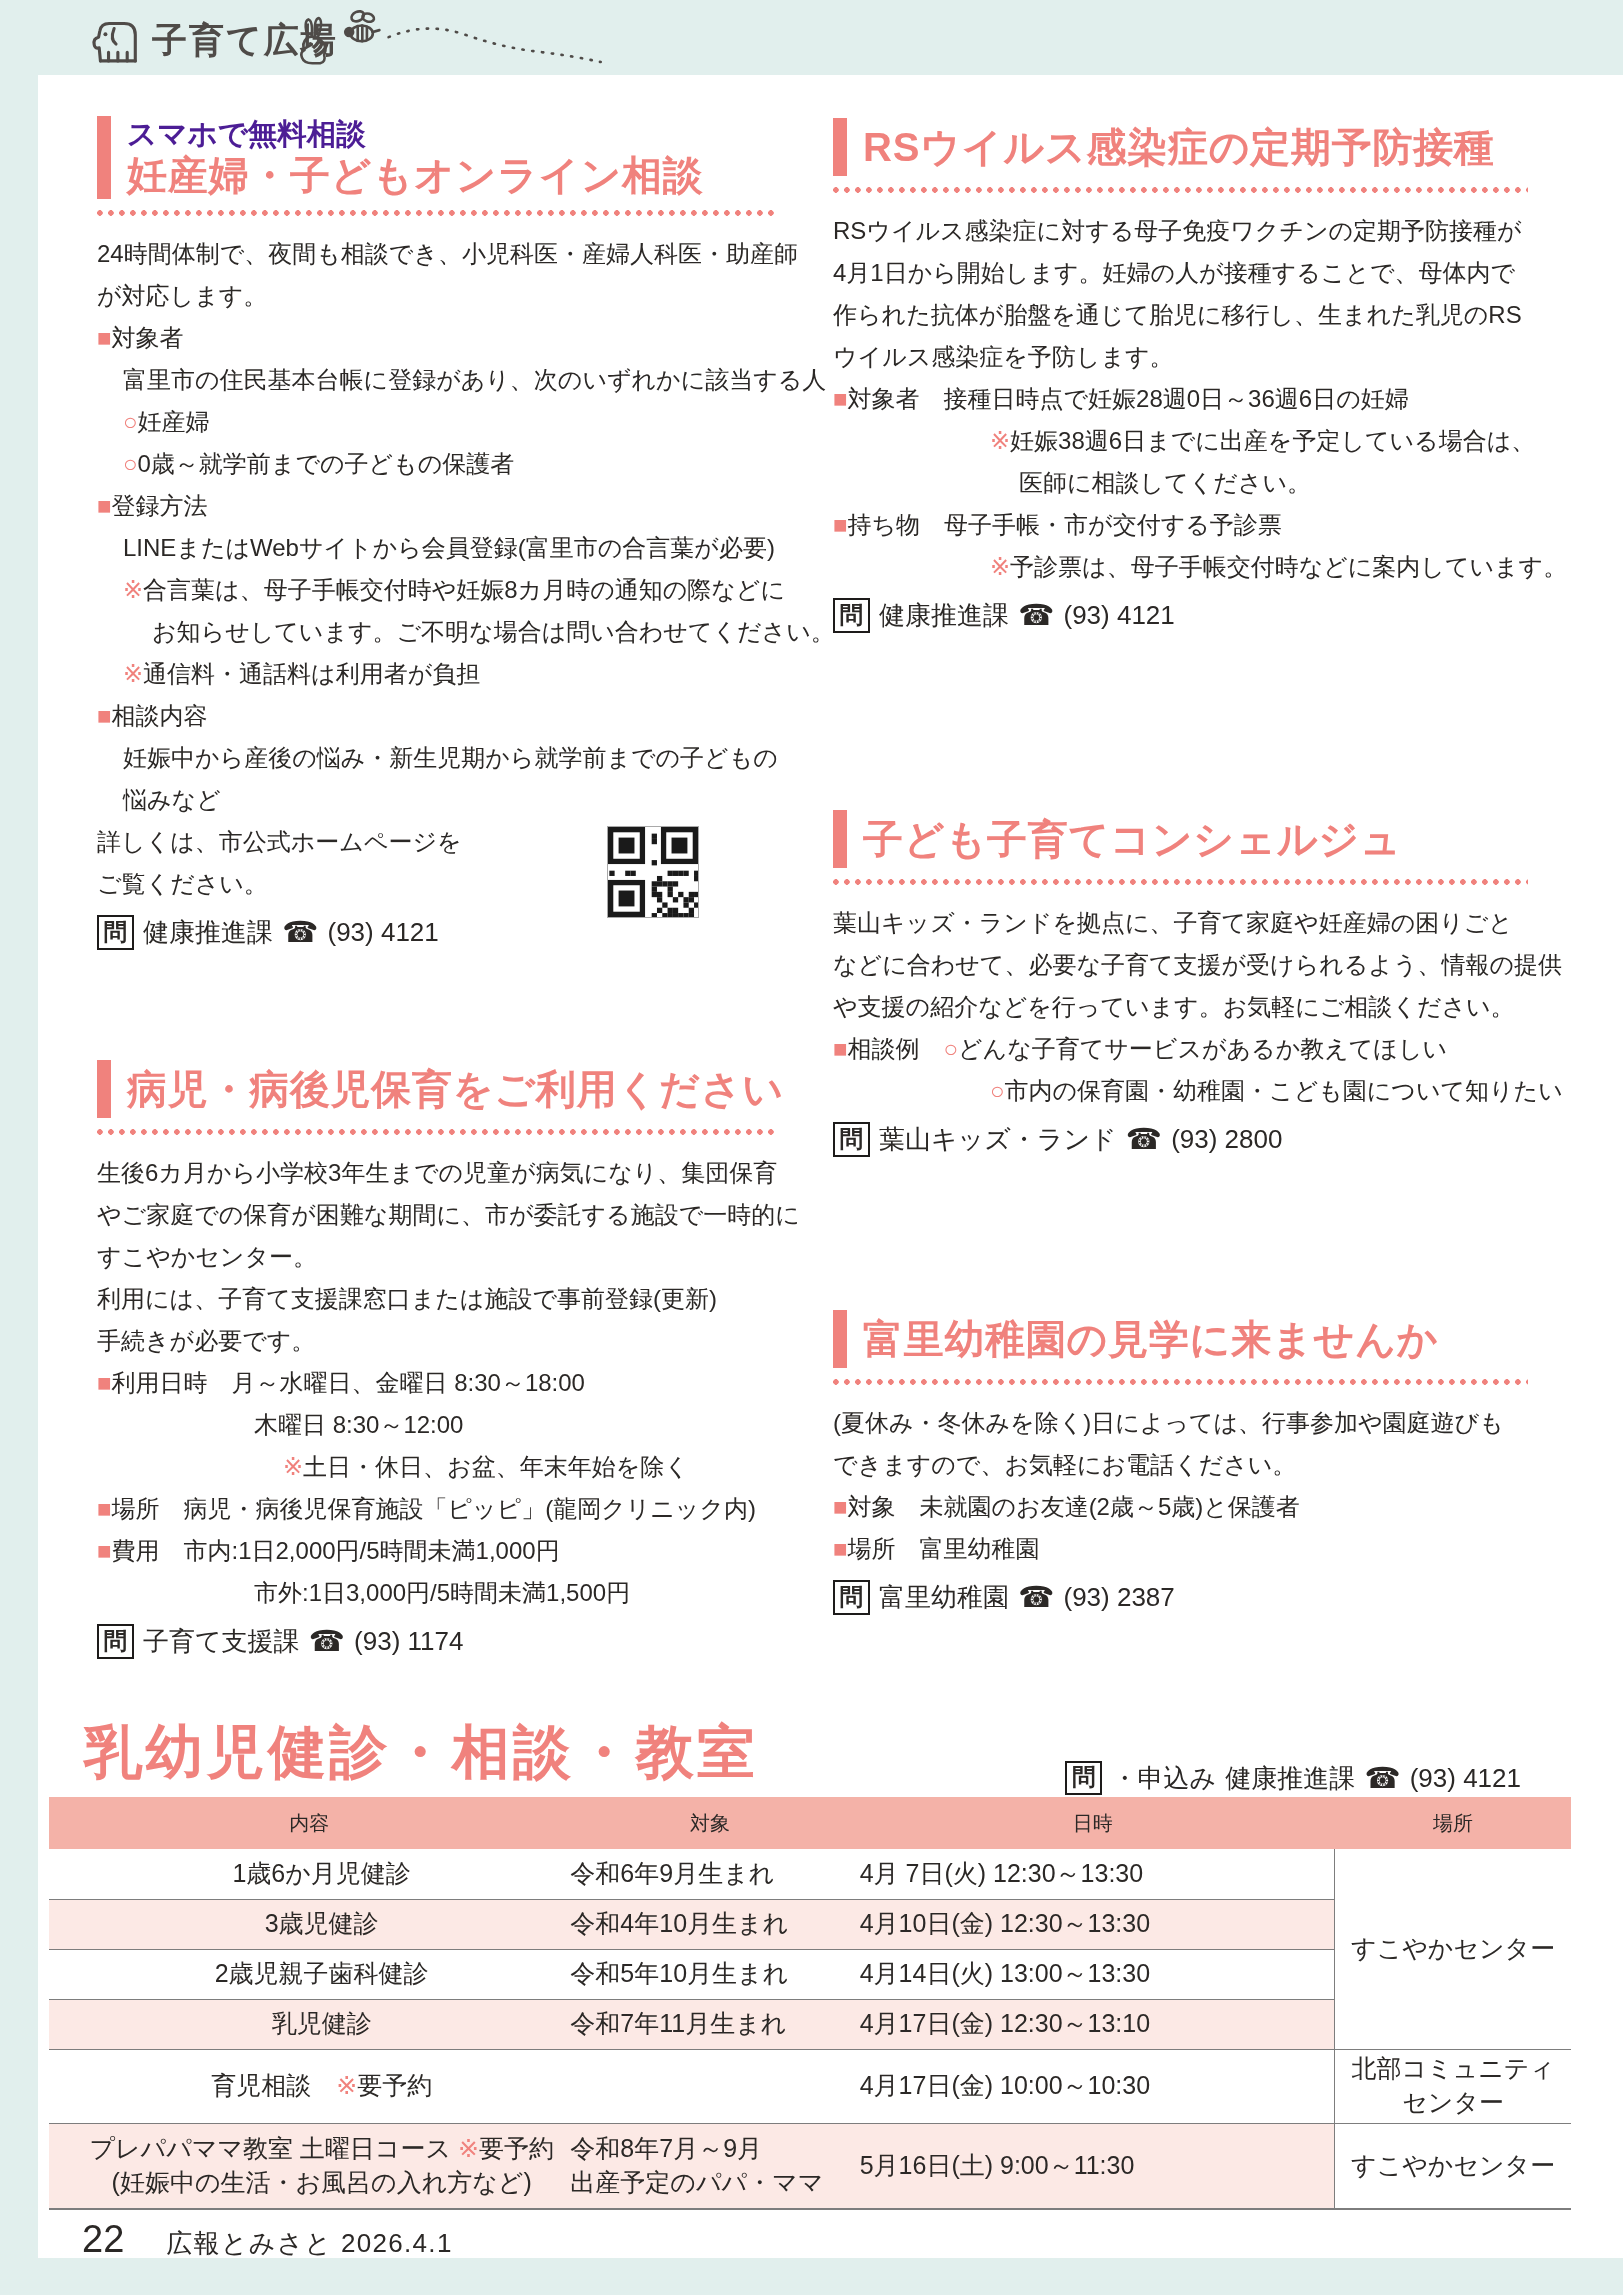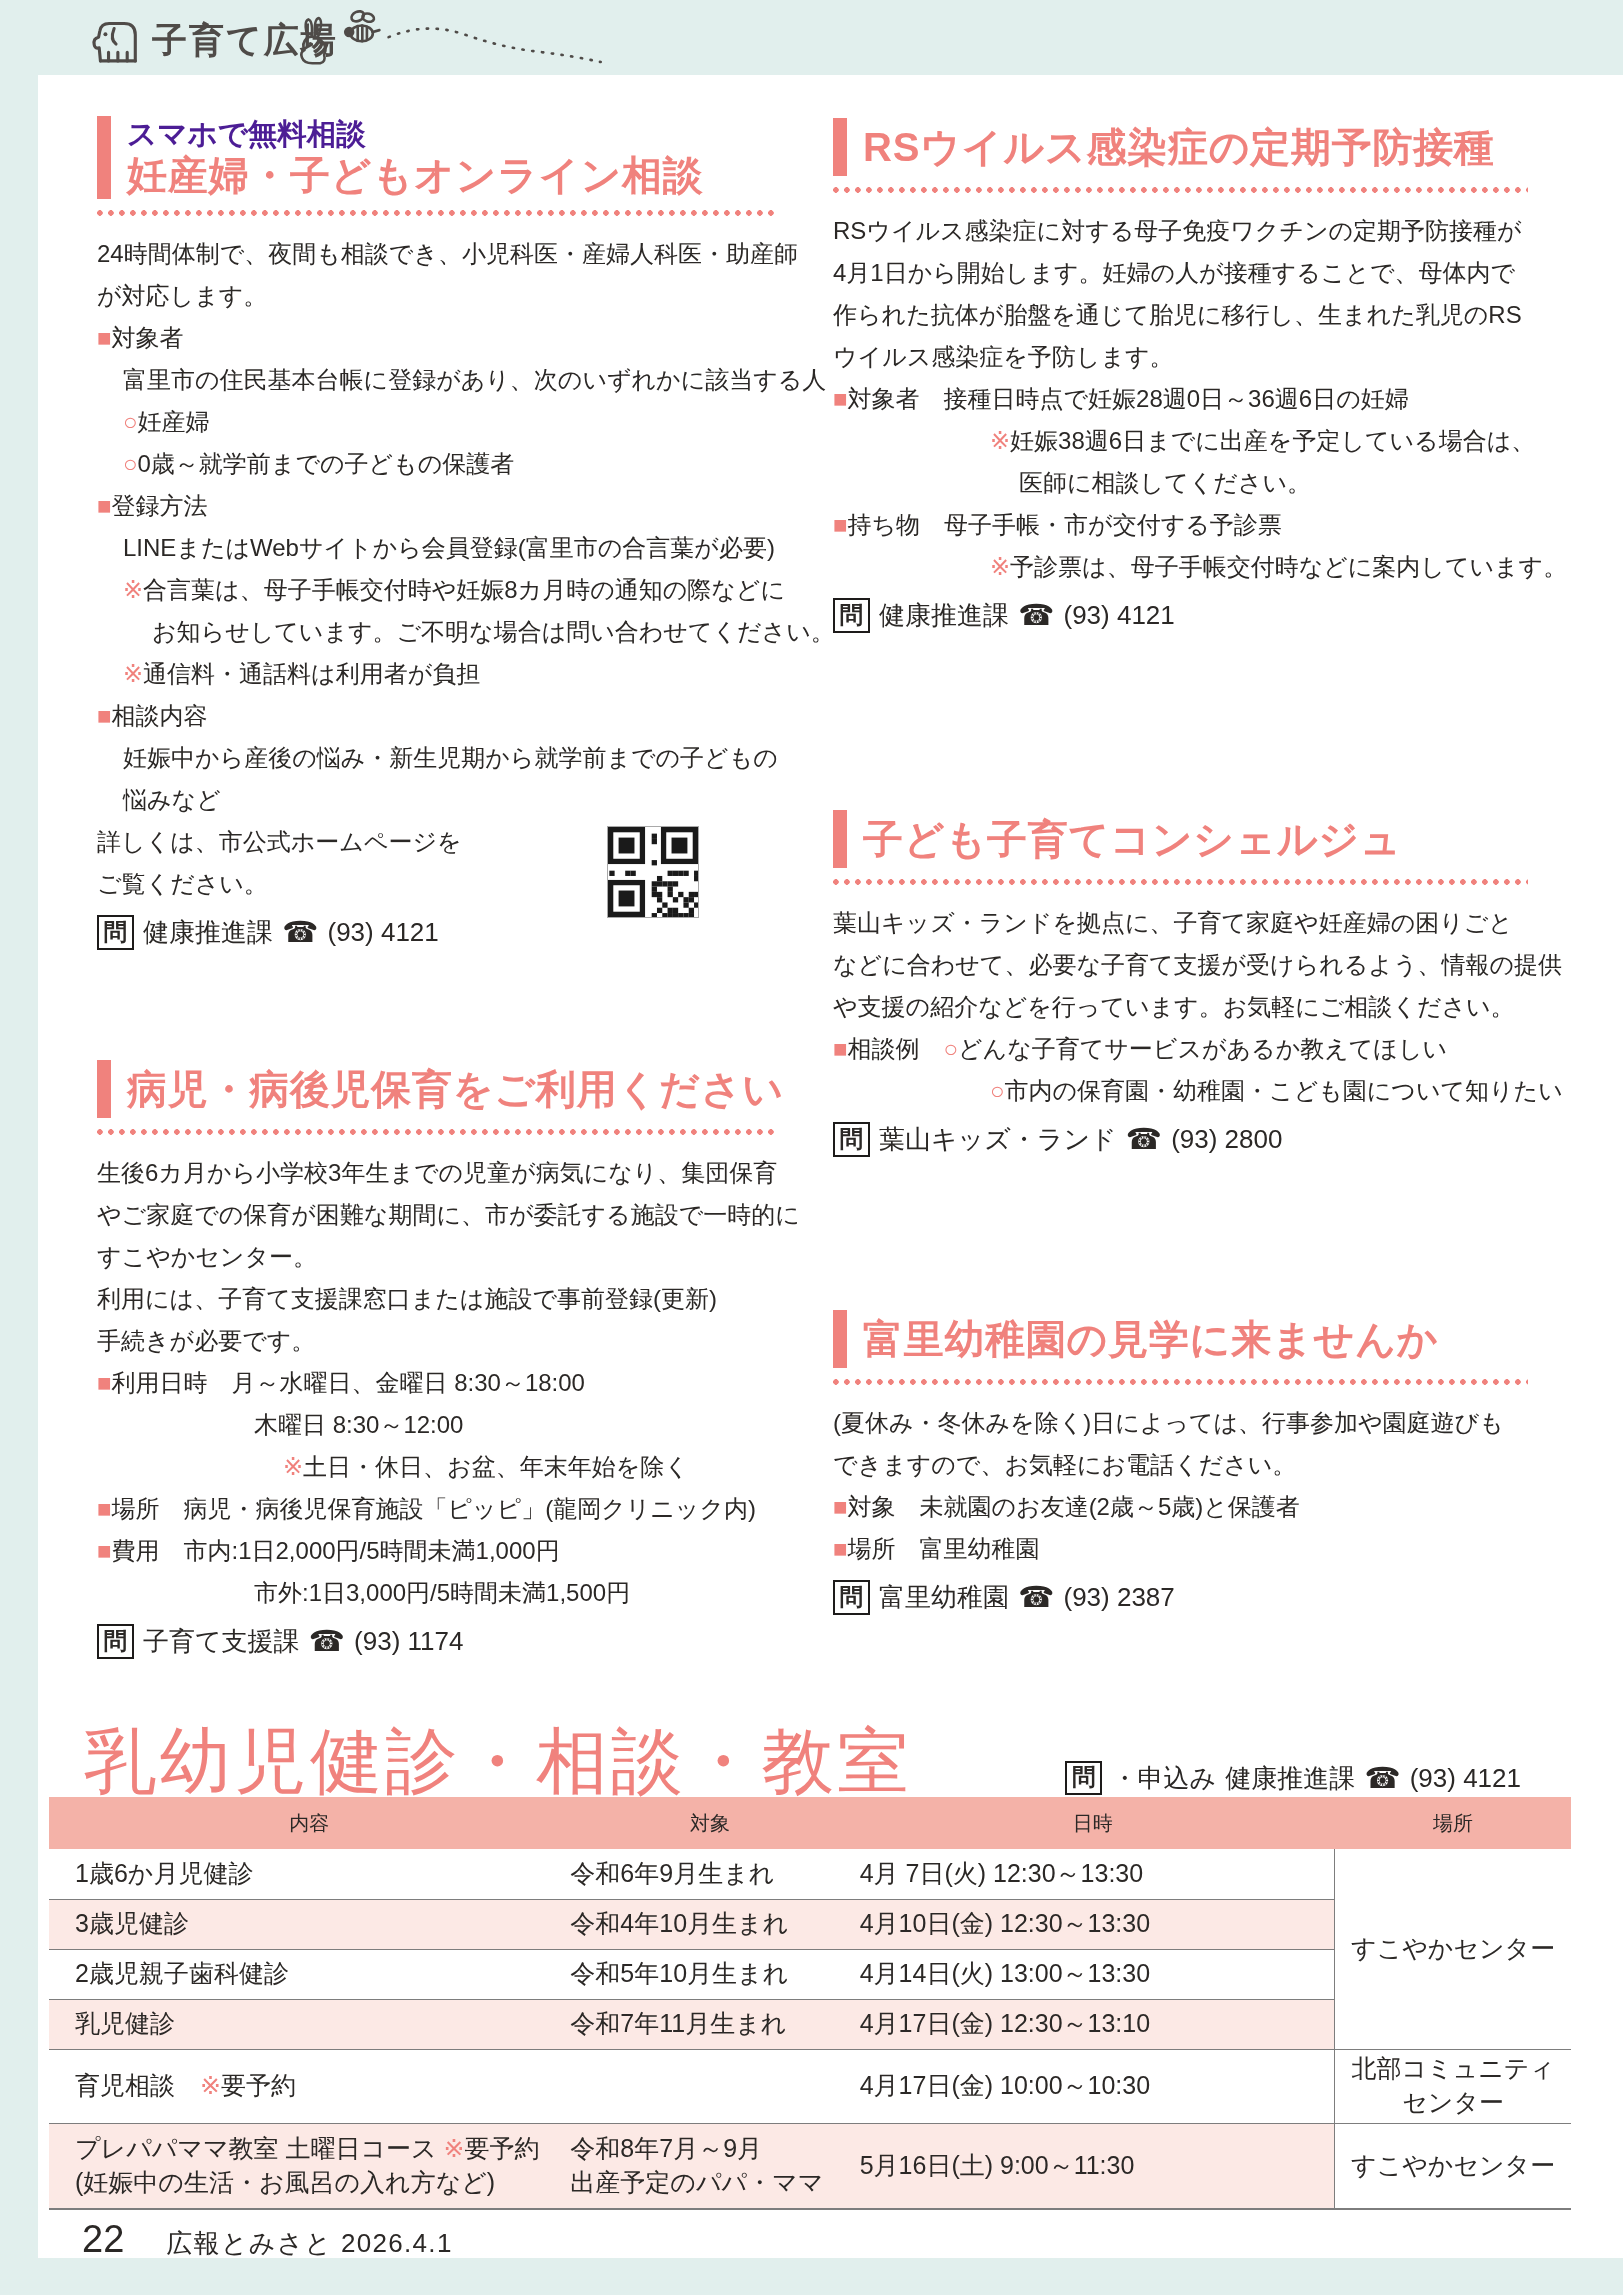--- a/index.html
+++ b/index.html
@@ -54,31 +54,31 @@
   .toi{border:2.6px solid #1d1b1a;padding:0.7px 4.6px;font-weight:700;font-size:23.6px;line-height:1.25;}
   .c-suffix:empty{display:none;}
   .c-name{font-weight:500;}
   .tel-icon{font-size:29px;line-height:1;}
 
   
   #qr{position:absolute;left:607px;top:826px;width:92px;height:92px;border:1.3px solid #a9a9a9;background:#fff;box-sizing:border-box;}
 
   
   #bigtitle{
-    position:absolute;left:84px;top:1714px;font-size:72px;font-weight:400;
+    position:absolute;left:84px;top:1714px;font-size:58px;font-weight:700;
     color:#f0827d;letter-spacing:3.3px;white-space:nowrap;
   }
   #table-contact{position:absolute;top:1750px;right:102px;}
   #health-table{position:absolute;left:49px;top:1797px;}
   #health-table table{border-collapse:collapse;table-layout:fixed;width:1522px;}
   #health-table th{
     background:#f4b2a8;height:50px;font-size:20px;font-weight:500;text-align:center;color:#2b2826;
   }
   #health-table td{font-size:25px;line-height:1.35;vertical-align:middle;}
-  td.c-content{padding-left:26px;text-align:left;}
+  td.c-content{padding-left:26px;text-align:center;}
   td.c-target{text-align:left;}
   td.c-dt{text-align:left;padding-left:9.2px;}
   td.c-loc{text-align:center;border-left:1.3px solid #7d7d7d;background:#fff;}
   td.pink{background:#fce9e5;}
   #health-table tbody tr:not(:first-child) td{border-top:1.3px solid #7d7d7d;}
   #health-table tbody tr:last-child td{border-bottom:2px solid #7d7d7d;}
 
   
   #footer{position:absolute;left:82px;top:2218px;display:flex;align-items:baseline;gap:42px;color:#2b2826;}
   .pageno{font-size:38px;}

